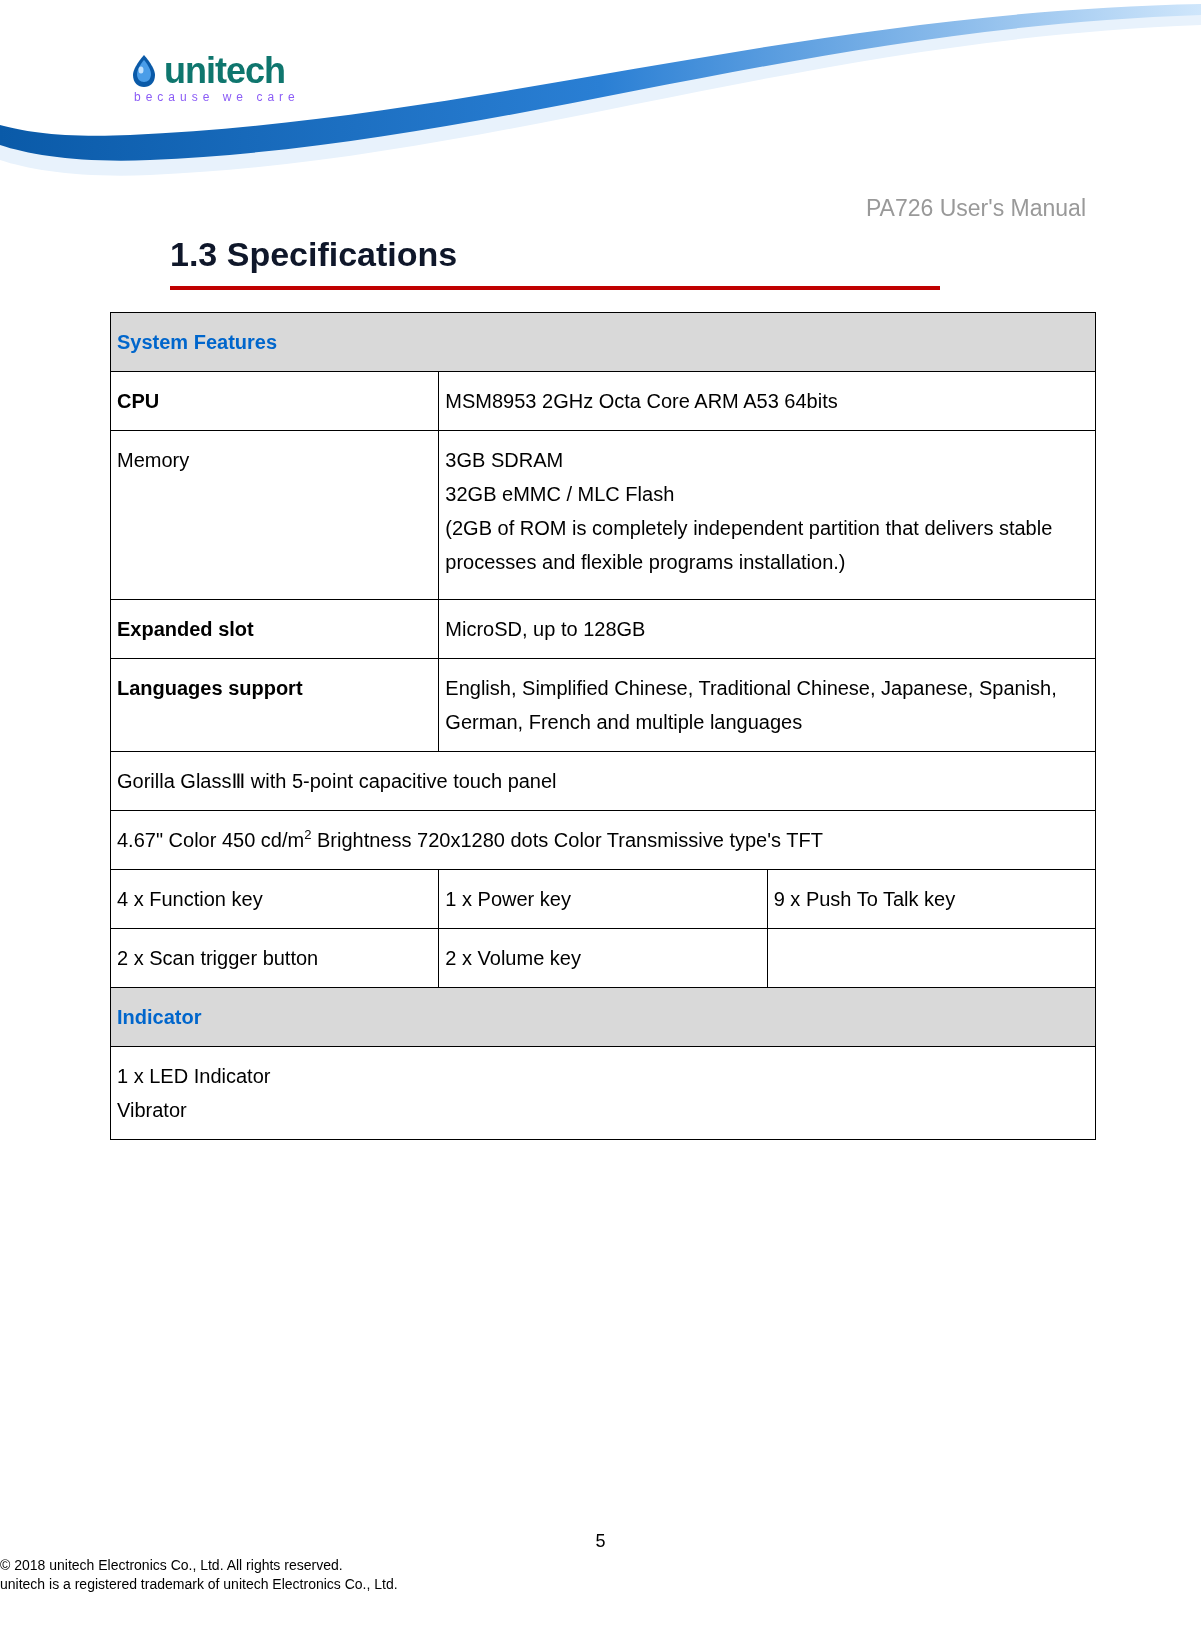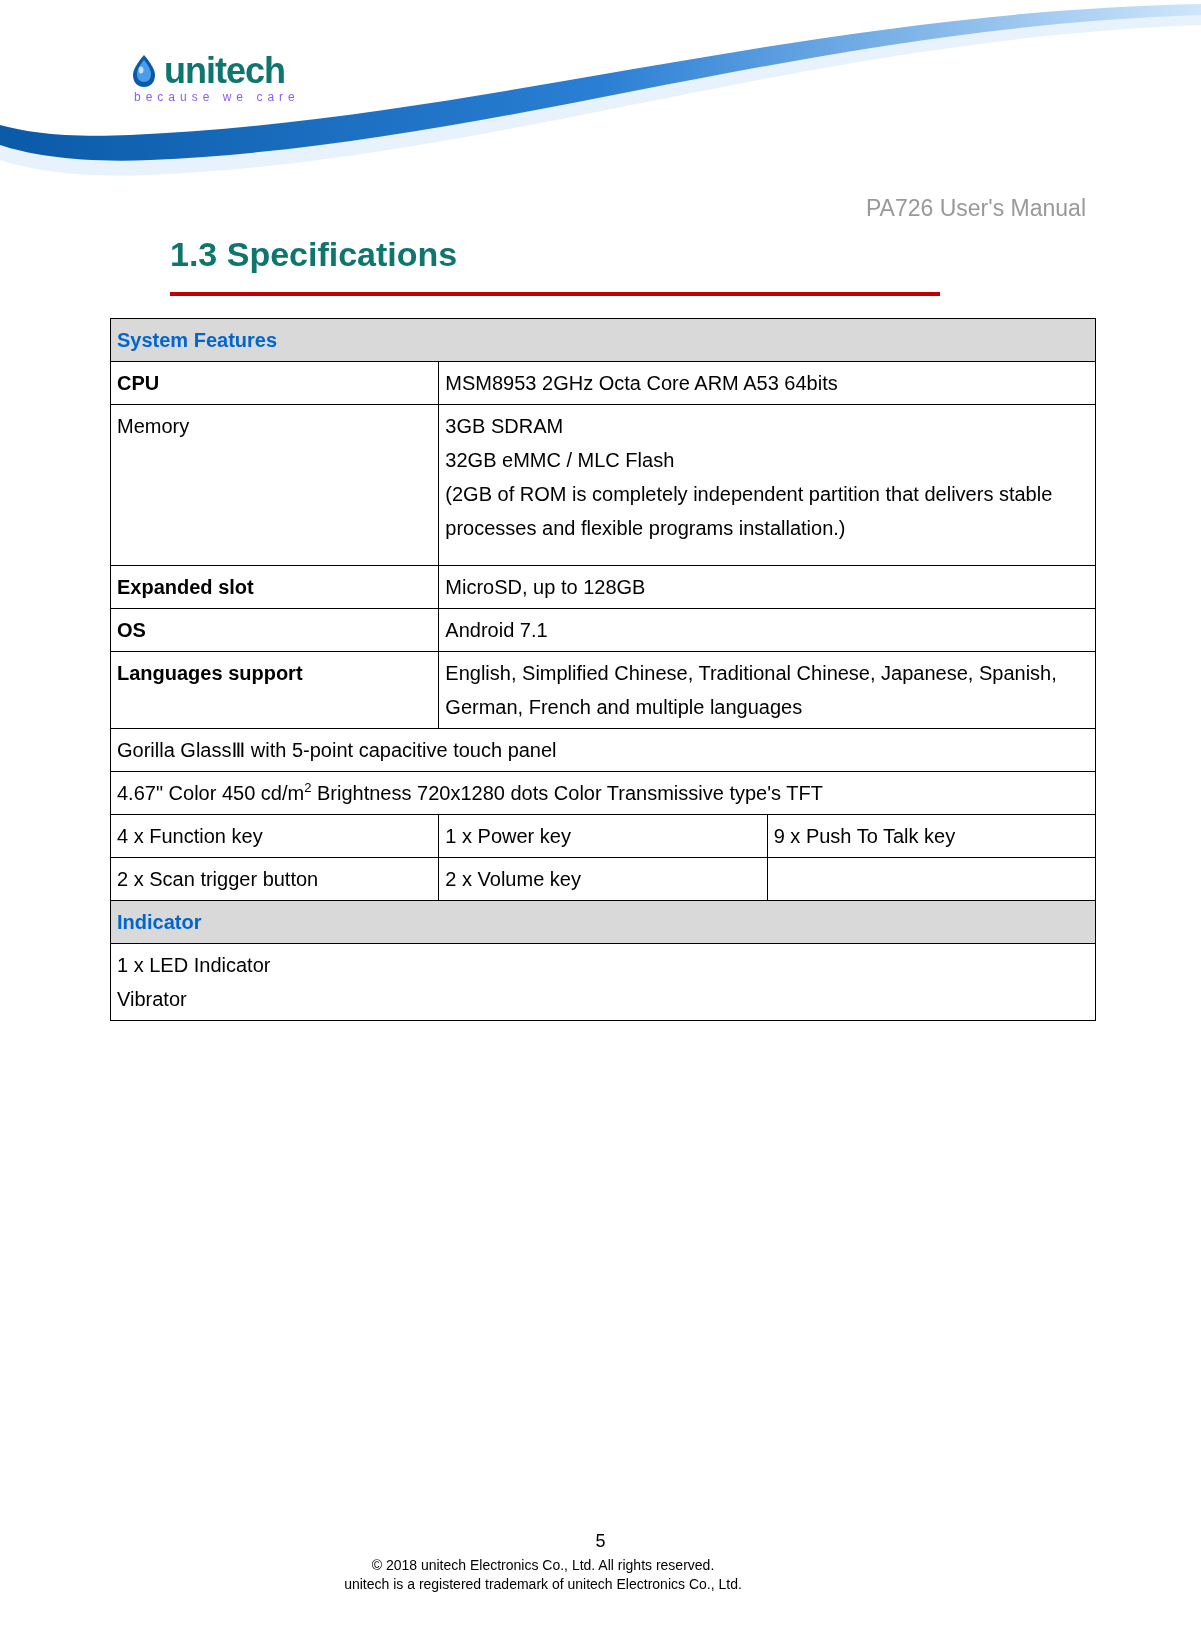--- a/index.html
+++ b/index.html
@@ -61,41 +61,41 @@
     }
     .content {
       position: absolute;
       top: 235px;
       left: 170px;
       right: 110px;
     }
     .section-heading {
       font-size: 34px;
       font-weight: bold;
-      color: #0f766e;
-      margin-bottom: 18px;
+      color: #0f172a;
+      margin-bottom: 12px;
     }
     .section-underline {
       height: 4px;
       background: #c00000;
       margin-bottom: 22px;
       width: 770px;
     }
     table.spec {
       width: 100%;
       border-collapse: collapse;
       font-size: 20px;
       color: #000;
       margin-left: -60px;
       margin-right: -5px;
       width: calc(100% + 65px);
     }
     table.spec td, table.spec th {
       border: 1px solid #000;
-      padding: 4px 6px;
+      padding: 12px 6px;
       text-align: left;
       vertical-align: top;
       line-height: 1.7;
     }
     .section-header-row td {
       background: #d9d9d9;
       color: #0066cc;
       font-weight: bold;
     }
     .label-bold { font-weight: bold; margin-top: 44px; }
@@ -111,21 +111,21 @@
     .page-num {
       font-size: 18px;
       color: #000;
       margin-bottom: 4px;
     }
     .copyright {
       font-size: 14px;
       color: #000;
       line-height: 1.4;
       width: 100%;
-      text-align: center;
+      text-align: left;
       padding-right: 115px;
     }
     .memory-cell { padding-bottom: 20px !important; }
   </style>
 </head>
 <body>
 
 <div class="header-swoosh">
   <svg viewBox="0 0 1201 200" preserveAspectRatio="none">
     <defs>
@@ -174,24 +174,20 @@
         <span>3GB SDRAM</span><br>
         <span>32GB eMMC / MLC Flash</span><br>
         <span>(2GB of ROM is completely independent partition that delivers stable processes and flexible programs installation.)</span>
       </td>
     </tr>
     <tr>
       <td class="col-label label-bold">Expanded slot</td>
       <td colspan="2">MicroSD, up to 128GB</td>
     </tr>
     <tr>
-      <td class="col-label label-bold">OS</td>
-      <td colspan="2">Android 7.1</td>
-    </tr>
-    <tr>
       <td class="col-label label-bold">Languages support</td>
       <td colspan="2">English, Simplified Chinese, Traditional Chinese, Japanese, Spanish, German, French and multiple languages</td>
     </tr>
 
     <tr>
       <td colspan="3">Gorilla GlassⅢ with 5-point capacitive touch panel</td>
     </tr>
     <tr>
       <td colspan="3">
         <span>4.67" Color 450 cd/m</span><sup>2</sup><span> Brightness 720x1280 dots Color Transmissive type's TFT</span>

